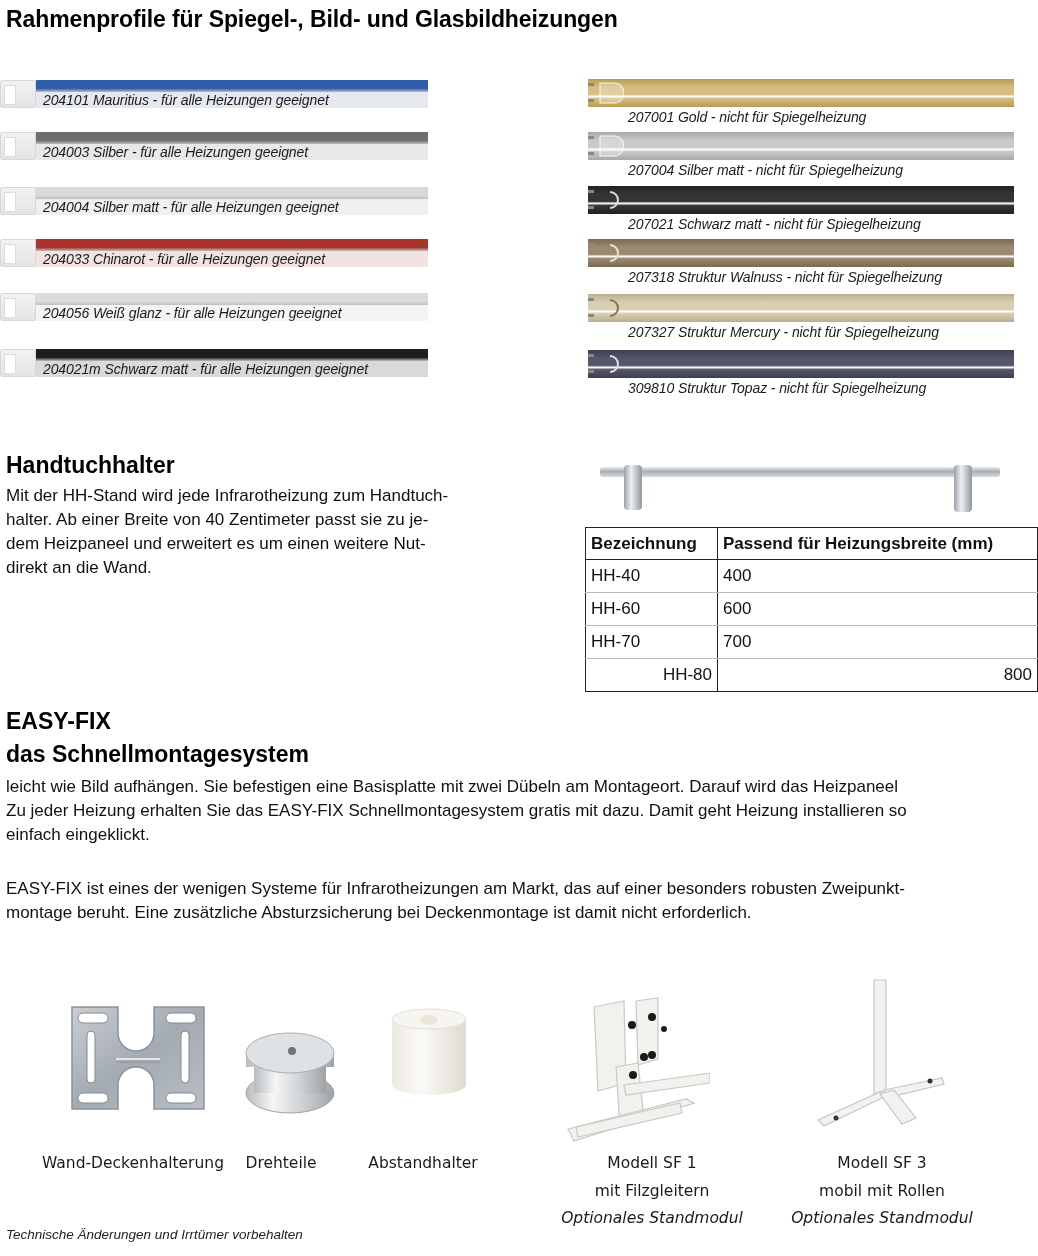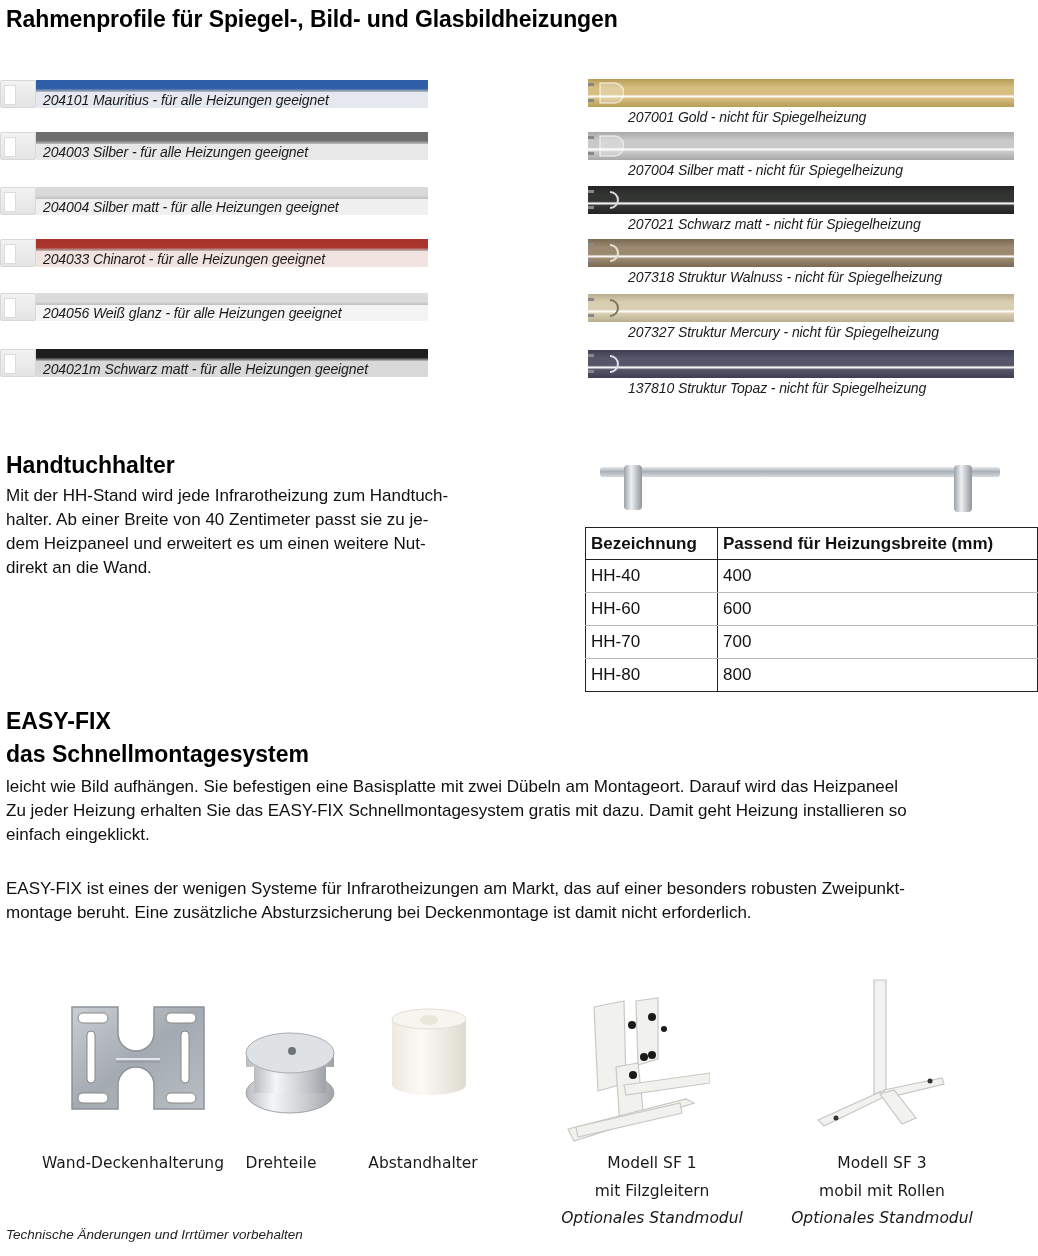--- a/index.html
+++ b/index.html
@@ -57,21 +57,21 @@
       position: absolute; left: 585px; top: 527px; border-collapse: collapse;
       font-size: 17px; color: #111; border-radius: 26px;
     }
     table.hh td, table.hh th {
       border: 1px solid #222; height: 33px; padding: 0 5px; text-align: left; vertical-align: middle;
     }
     table.hh th { font-weight: bold; height: 32px; }
     table.hh td.c1, table.hh th.c1 { width: 132px; }
     table.hh td.c2, table.hh th.c2 { width: 320px; }
     table.hh td.c1, table.hh td.c2 { border-top-color: #bbb; border-bottom-color: #bbb; }
-    table.hh tr:last-child td { border-bottom-color: #222; }
+    table.hh tr:last-child td { border-bottom-color: #222; text-align: right; }
 
     
     .e-title { left: 6px; top: 708px; font-size: 23px; font-weight: bold; }
     .e-sub { left: 6px; top: 741px; font-size: 23px; font-weight: bold; }
     .e-p1 { left: 6px; top: 775px; width: 1020px; font-size: 17px; line-height: 24px; color: #111; }
     .e-p2 { left: 6px; top: 861px; width: 1020px; font-size: 17px; line-height: 24px; color: #111; margin-top: 16px; }
     .e-p1 span, .e-p2 span { display: block; white-space: nowrap; }
 
     
     .product-img { position: absolute; }
@@ -158,21 +158,21 @@
   <svg class="hook" viewBox="0 0 28 24">
       <path d="M14 4 A8 8 0 0 1 14 20" fill="none" stroke="#7d7560" stroke-width="2"></path>
     </svg>
   <div class="lbl">207327 Struktur Mercury - nicht für Spiegelheizung</div>
 </div>
 <div class="abs prof-right" style="top:350px">
   <div class="bar" style="background: linear-gradient(rgb(61, 62, 80), rgb(85, 86, 106) 30%, rgb(85, 86, 106) 55%, rgba(255, 255, 255, 0.55) 62%, rgb(85, 86, 106) 70%, rgb(61, 62, 80));"></div>
   <svg class="hook" viewBox="0 0 28 24">
       <path d="M14 4 A8 8 0 0 1 14 20" fill="none" stroke="#e0e0ea" stroke-width="2"></path>
     </svg>
-  <div class="lbl">137810 Struktur Topaz - nicht für Spiegelheizung</div>
+  <div class="lbl">309810 Struktur Topaz - nicht für Spiegelheizung</div>
 </div>
 
 <div class="abs h-title">Handtuchhalter</div>
 <div class="abs h-text">
   <span>Mit der HH-Stand wird jede Infrarotheizung zum Handtuch-</span>
   <span>halter. Ab einer Breite von 40 Zentimeter passt sie zu je-</span>
   <span>dem Heizpaneel und erweitert es um einen weitere Nut-</span>
   <span>direkt an die Wand.</span>
 </div>
 

